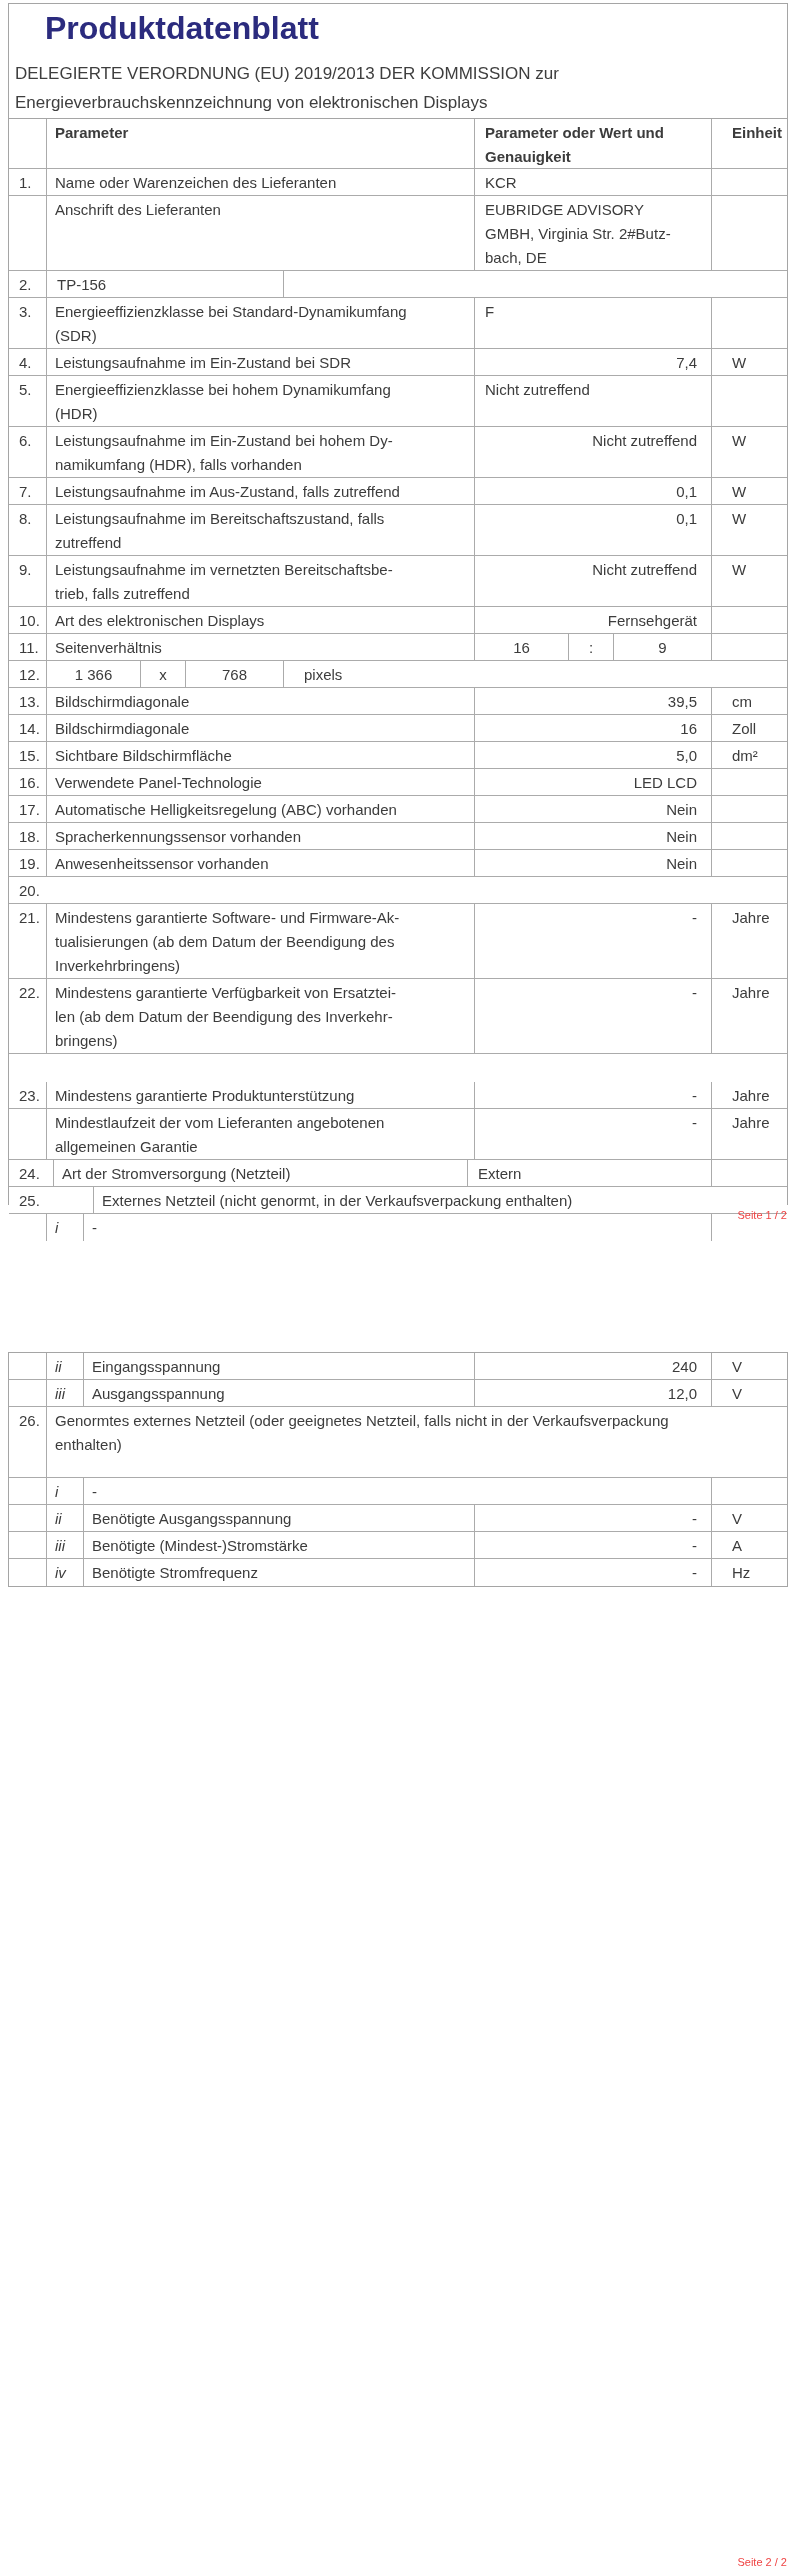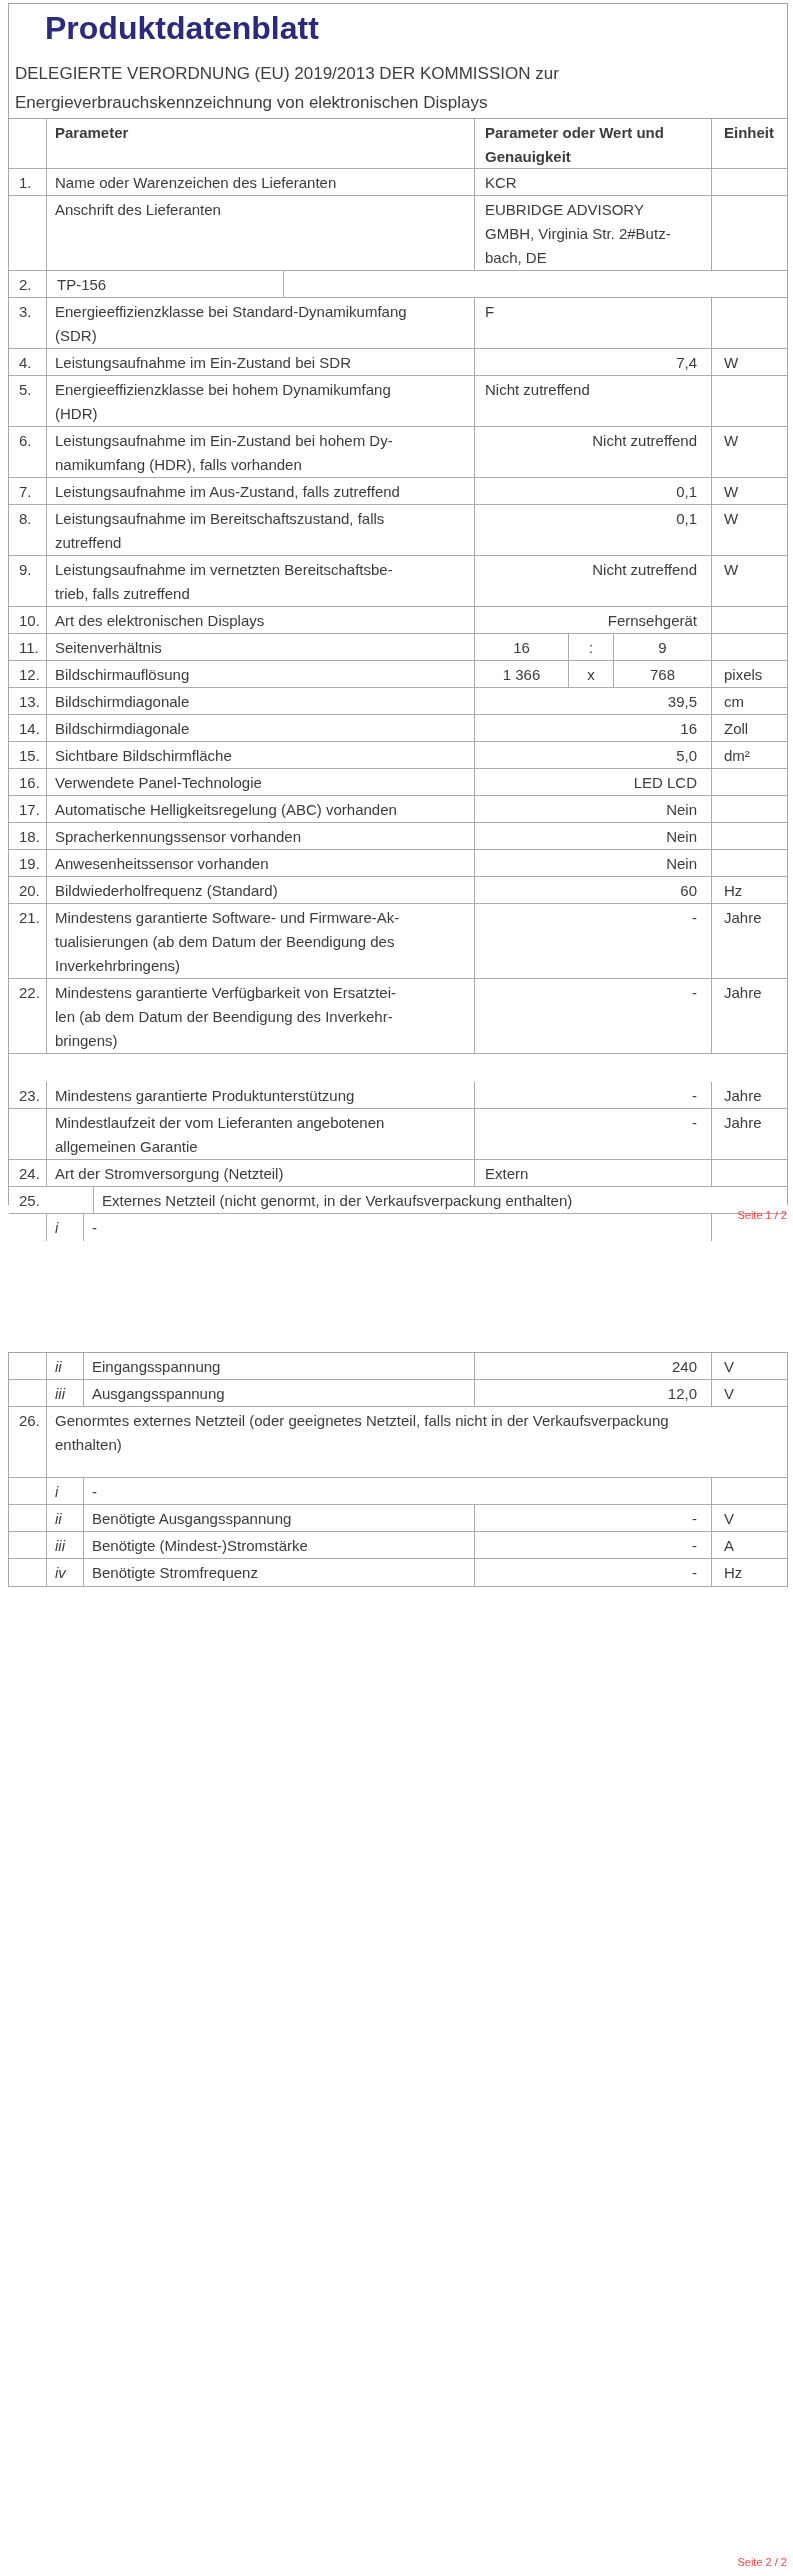--- a/index.html
+++ b/index.html
@@ -38,21 +38,21 @@
     box-sizing:border-box;padding-top:2px;overflow:hidden;
     white-space:pre-line;border-left:1px solid #ababab;
   }
   .cell:first-child{border-left:none;}
   .c-num{flex:0 0 37px;padding-left:10px;}
   .c-param{flex:1 1 auto;padding-left:8px;padding-right:6px;}
   .c-subparam{flex:1 1 auto;padding-left:8px;padding-right:6px;}
   .c-val{flex:0 0 237px;padding-left:10px;padding-right:14px;}
   .c-val.right{text-align:right;}
   .c-val.left{text-align:left;}
-  .c-unit{flex:0 0 76px;padding-left:12px;padding-right:4px;}
+  .c-unit{flex:0 0 76px;padding-left:20px;padding-right:4px;}
   .c-v1{flex:0 0 94px;text-align:center;}
   .c-v2{flex:0 0 45px;text-align:center;}
   .c-v3{flex:0 0 98px;text-align:center;}
   .c-span{flex:1 1 auto;padding-left:8px;padding-right:8px;}
   .c-roman{flex:0 0 37px;padding-left:8px;font-style:italic;}
   .c-wide{flex:1 1 auto;padding-left:8px;}
   .hdr{font-weight:bold;}
   .page-footer{
     position:absolute;right:7px;font-size:11px;line-height:14px;color:#ef4444;
   }
@@ -149,21 +149,20 @@
       <div class="row" style="height: 27px;">
         <div class="cell c-num">11.</div>
         <div class="cell c-param">Seitenverhältnis</div>
         <div class="cell c-v1">16</div>
         <div class="cell c-v2">:</div>
         <div class="cell c-v3">9</div>
         <div class="cell c-unit"></div>
       </div>
       <div class="row" style="height: 27px;">
         <div class="cell c-num">12.</div>
-        <div class="cell c-param">Bildschirmauflösung</div>
         <div class="cell c-v1">1 366</div>
         <div class="cell c-v2">x</div>
         <div class="cell c-v3">768</div>
         <div class="cell c-unit">pixels</div>
       </div>
       <div class="row" style="height: 27px;">
         <div class="cell c-num">13.</div>
         <div class="cell c-param">Bildschirmdiagonale</div>
         <div class="cell c-val right">39,5</div>
         <div class="cell c-unit">cm</div>
@@ -197,21 +196,21 @@
         <div class="cell c-param">Spracherkennungssensor vorhanden</div>
         <div class="cell c-val right">Nein</div>
         <div class="cell c-unit"></div>
       </div>
       <div class="row" style="height: 27px;">
         <div class="cell c-num">19.</div>
         <div class="cell c-param">Anwesenheitssensor vorhanden</div>
         <div class="cell c-val right">Nein</div>
         <div class="cell c-unit"></div>
       </div>
-      <div class="row" style="height: 27px;">
+      <div class="row" style="height: 27px; flex-direction: column;">
         <div class="cell c-num">20.</div>
         <div class="cell c-param">Bildwiederholfrequenz (Standard)</div>
         <div class="cell c-val right">60</div>
         <div class="cell c-unit">Hz</div>
       </div>
       <div class="row" style="height: 75px;">
         <div class="cell c-num">21.</div>
         <div class="cell c-param">Mindestens garantierte Software- und Firmware-Ak-
 tualisierungen (ab dem Datum der Beendigung des
 Inverkehrbringens)</div>
@@ -232,21 +231,21 @@
         <div class="cell c-val right">-</div>
         <div class="cell c-unit">Jahre</div>
       </div>
       <div class="row" style="height: 51px;">
         <div class="cell c-num"></div>
         <div class="cell c-param">Mindestlaufzeit der vom Lieferanten angebotenen
 allgemeinen Garantie</div>
         <div class="cell c-val right">-</div>
         <div class="cell c-unit">Jahre</div>
       </div>
-      <div class="row" style="height: 27px;">
+      <div class="row" style="height: 27px; gap: 7px;">
         <div class="cell c-num">24.</div>
         <div class="cell c-param">Art der Stromversorgung (Netzteil)</div>
         <div class="cell c-val left">Extern</div>
         <div class="cell c-unit"></div>
       </div>
       <div class="row" style="height: 27px; gap: 47px;">
         <div class="cell c-num">25.</div>
         <div class="cell c-span">Externes Netzteil (nicht genormt, in der Verkaufsverpackung enthalten)</div>
       </div>
       <div class="row" style="height: 27px;">

